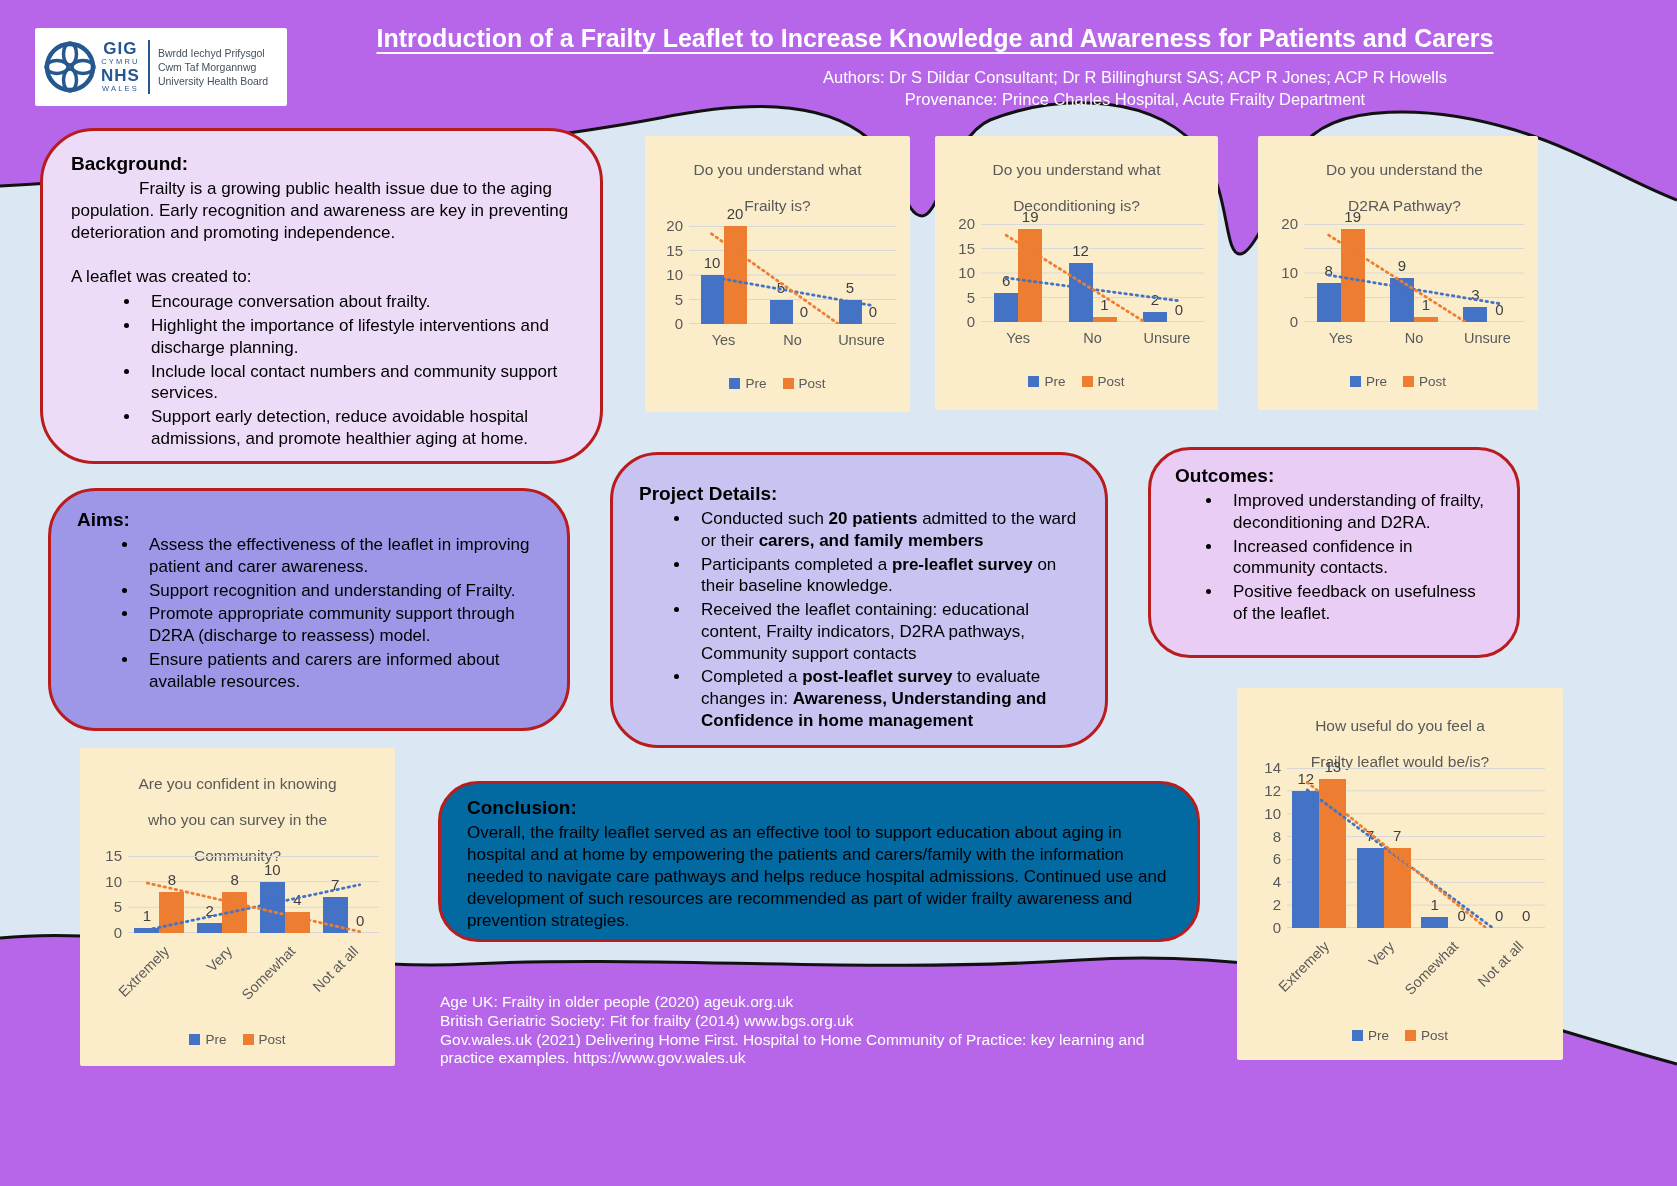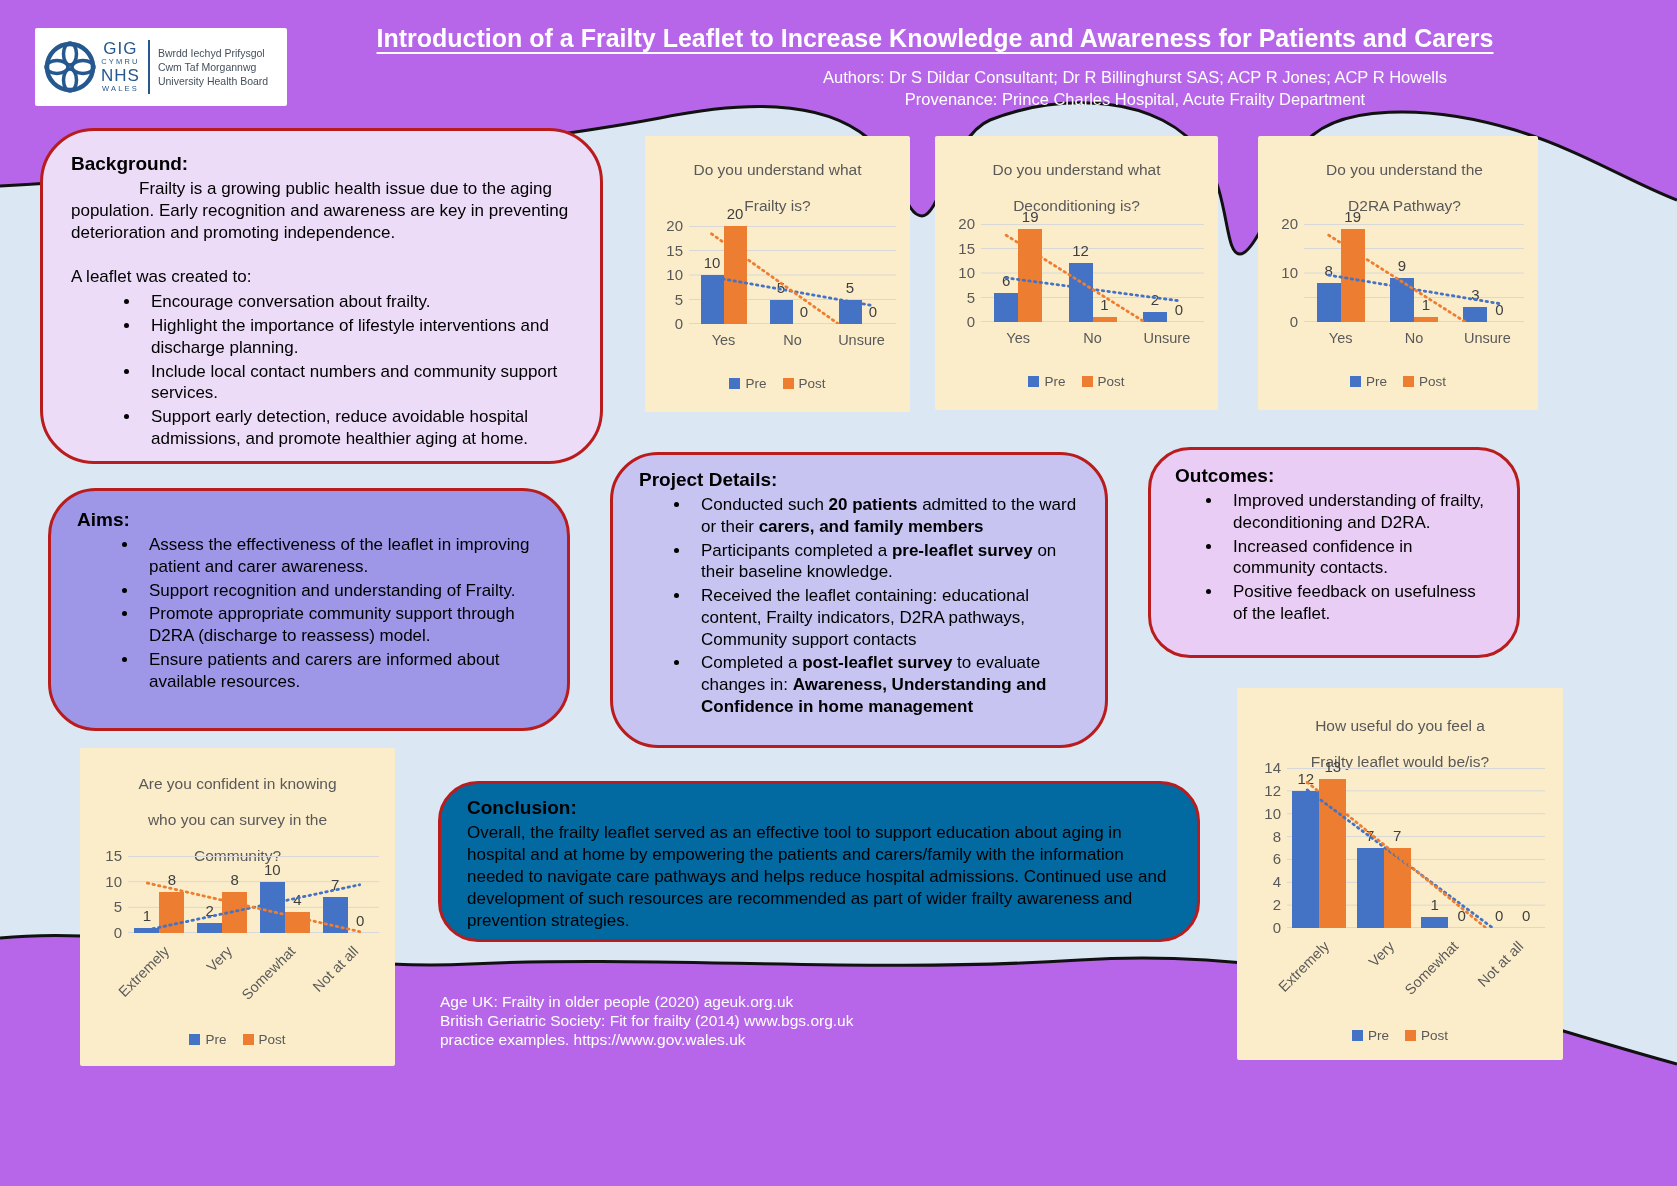--- a/index.html
+++ b/index.html
@@ -7,36 +7,36 @@
     background:#dbe7f2;font-family:"Liberation Sans",sans-serif;color:#000;}
   .bg{position:absolute;left:0;top:0;z-index:0;}
   
   .title{position:absolute;left:300px;top:24px;width:1270px;text-align:center;z-index:5;
     color:#fff;font-size:25px;font-weight:bold;text-decoration:underline;text-underline-offset:5px;}
   .authors{position:absolute;left:700px;top:66px;width:870px;text-align:center;z-index:5;
     color:#fff;font-size:16.5px;line-height:1.35;}
   .logo{position:absolute;left:35px;top:28px;width:252px;height:78px;background:#fff;z-index:5;
     display:flex;align-items:center;padding:0 8px;box-sizing:border-box;border-radius:2px;}
   .logo-col{display:flex;flex-direction:column;align-items:center;color:#24588f;margin-left:4px;line-height:1;}
-  .logo-big{font-size:17px;font-weight:normal;letter-spacing:1px;}
+  .logo-big{font-size:17px;font-weight:bold;letter-spacing:1px;}
   .logo-small{font-size:7.5px;letter-spacing:2.2px;margin:1px 0 2px;}
   .logo-div{width:2px;height:54px;background:#24588f;margin:0 8px;}
   .logo-board{font-size:10.5px;color:#44505c;line-height:1.35;}
   
   .bubble{position:absolute;border:3px solid #b91c1c;box-sizing:border-box;z-index:3;}
   .bubble .h{font-weight:bold;font-size:19px;margin:0 0 3px 0;}
   .bubble p{margin:0;font-size:17px;line-height:1.3;}
   .bubble ul{margin:3px 0 0 0;padding-left:70px;font-size:17px;line-height:1.28;}
   .bubble li{padding-left:10px;margin:2px 0;}
   .background-box{left:40px;top:128px;width:563px;height:336px;background:#eddcf7;border-radius:54px;padding:22px 28px;}
   .background-box .indent{text-indent:68px;}
   .background-box .lead{margin-top:22px;}
   .aims-box{left:48px;top:488px;width:522px;height:243px;background:#9e97e8;border-radius:48px;padding:18px 26px;}
   .aims-box ul{padding-left:62px;}
-  .project-box{left:610px;top:452px;width:498px;height:296px;background:#c7c4f1;border-radius:48px;padding:14px 26px;}
+  .project-box{left:610px;top:452px;width:498px;height:296px;background:#c7c4f1;border-radius:48px;padding:28px 26px;}
   .project-box ul{padding-left:52px;}
   .outcomes-box{left:1148px;top:447px;width:372px;height:211px;background:#e9cdf4;border-radius:42px;padding:15px 24px;}
   .outcomes-box ul{padding-left:48px;}
   .conclusion-box{left:438px;top:781px;width:762px;height:161px;background:#0369a1;border-radius:40px;padding:13px 26px;}
   .conclusion-box p{font-size:17px;line-height:1.29;}
   
   .refs{position:absolute;left:440px;top:993px;z-index:4;color:#fff;font-size:15.5px;line-height:1.21;}
   
   .chart-card{position:absolute;background:#fcedca;z-index:2;border-radius:2px;}
   .t-line{text-align:center;color:#595959;font-size:15.5px;height:24px;line-height:24px;margin-top:12px;}
@@ -135,20 +135,21 @@
   </div>
 
   <div class="bubble conclusion-box">
     <div class="h">Conclusion:</div>
     <p>Overall, the frailty leaflet served as an effective tool to support education about aging in hospital and at home by empowering the patients and carers/family with the information needed to navigate care pathways and helps reduce hospital admissions. Continued use and development of such resources are recommended as part of wider frailty awareness and prevention strategies.</p>
   </div>
 
   <div class="refs">
       <div>Age UK: Frailty in older people (2020) ageuk.org.uk</div>
       <div>British Geriatric Society: Fit for frailty (2014) www.bgs.org.uk</div>
+      <div>Gov.wales.uk (2021) Delivering Home First.  Hospital to Home Community of Practice:  key learning and</div>
       <div>practice examples. https://www.gov.wales.uk</div>
     </div>
 
   <div id="charts">
       <div class="chart-card" style="left: 645px; top: 136px; width: 265px; height: 276px;">
         <div style="position: absolute; left: 0px; right: 0px; top: 10px;">
           <div class="t-line">Do you understand what</div>
           <div class="t-line">Frailty is?</div>
         </div>
         <div class="ytick" style="left: 4px; top: 179px;">0</div>

